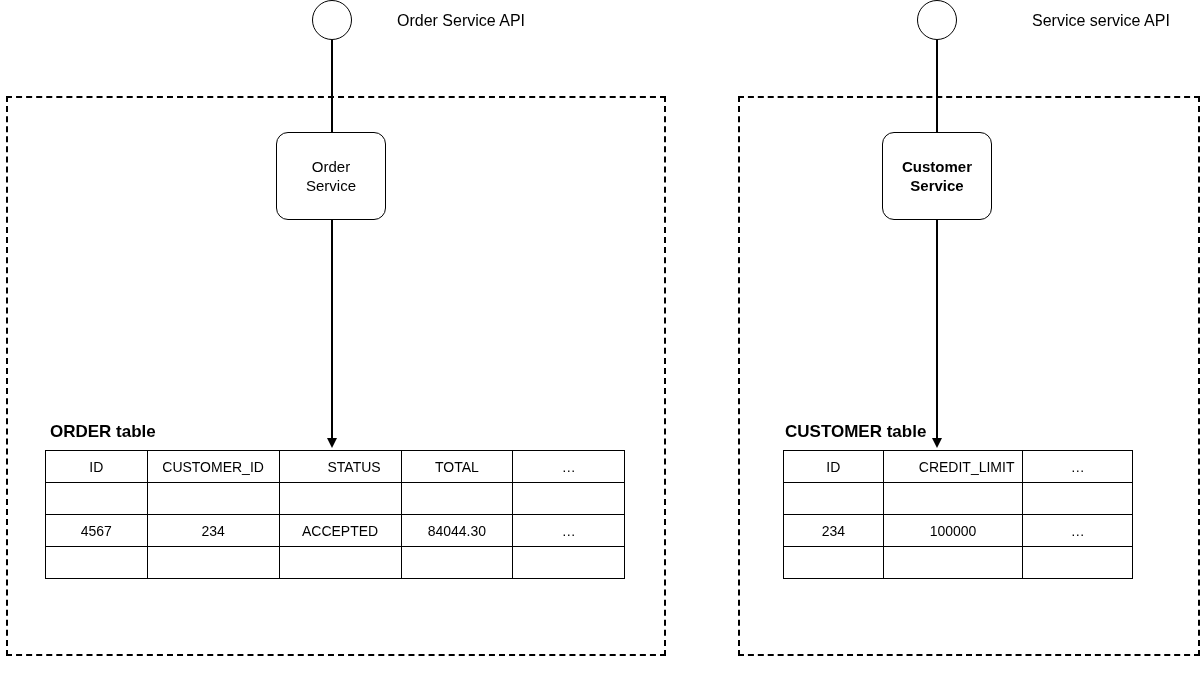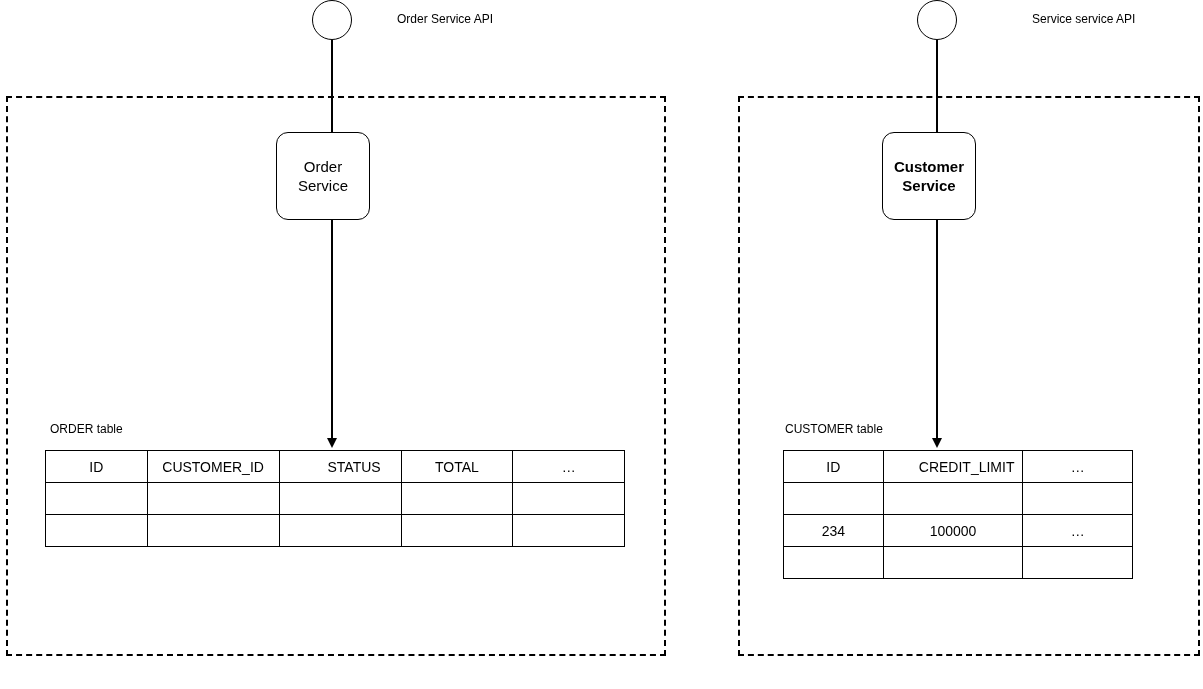--- a/index.html
+++ b/index.html
@@ -16,25 +16,25 @@
     }
     .api-circle {
       position: absolute;
       width: 40px; height: 40px;
       border: 1.5px solid #000;
       border-radius: 50%;
       background: white;
     }
     .api-label {
       position: absolute;
-      font-size: 12px;
+      font-size: 16px;
     }
     .service-box {
       position: absolute;
-      width: 94px; height: 88px;
+      width: 110px; height: 88px;
       border: 1.5px solid #000;
       border-radius: 12px;
       display: flex;
       align-items: center;
       justify-content: center;
       text-align: center;
       font-size: 15px;
       line-height: 1.3;
       background: white;
     }
@@ -45,21 +45,22 @@
     }
     .arrowhead {
       position: absolute;
       width: 0; height: 0;
       border-left: 5px solid transparent;
       border-right: 5px solid transparent;
       border-top: 10px solid #000;
     }
     .table-label {
       position: absolute;
-      font-size: 12px;
+      font-size: 17px;
+      font-weight: bold;
     }
     .data-table {
       position: absolute;
       border-collapse: collapse;
       font-size: 14px;
     }
     .data-table td {
       border: 1px solid #000;
       height: 32px;
       text-align: center;
@@ -89,20 +90,27 @@
     <td style="width:120px;padding-left:36px;">STATUS</td>
     <td style="width:110px;">TOTAL</td>
     <td style="width:110px;">…</td>
   </tr>
   <tr>
     <td></td>
     <td></td>
     <td></td>
     <td></td>
     <td></td>
+  </tr>
+  <tr>
+    <td>4567</td>
+    <td>234</td>
+    <td>ACCEPTED</td>
+    <td>84044.30</td>
+    <td>…</td>
   </tr>
   <tr>
     <td></td>
     <td></td>
     <td></td>
     <td></td>
     <td></td>
   </tr>
 </tbody>
   </table>

